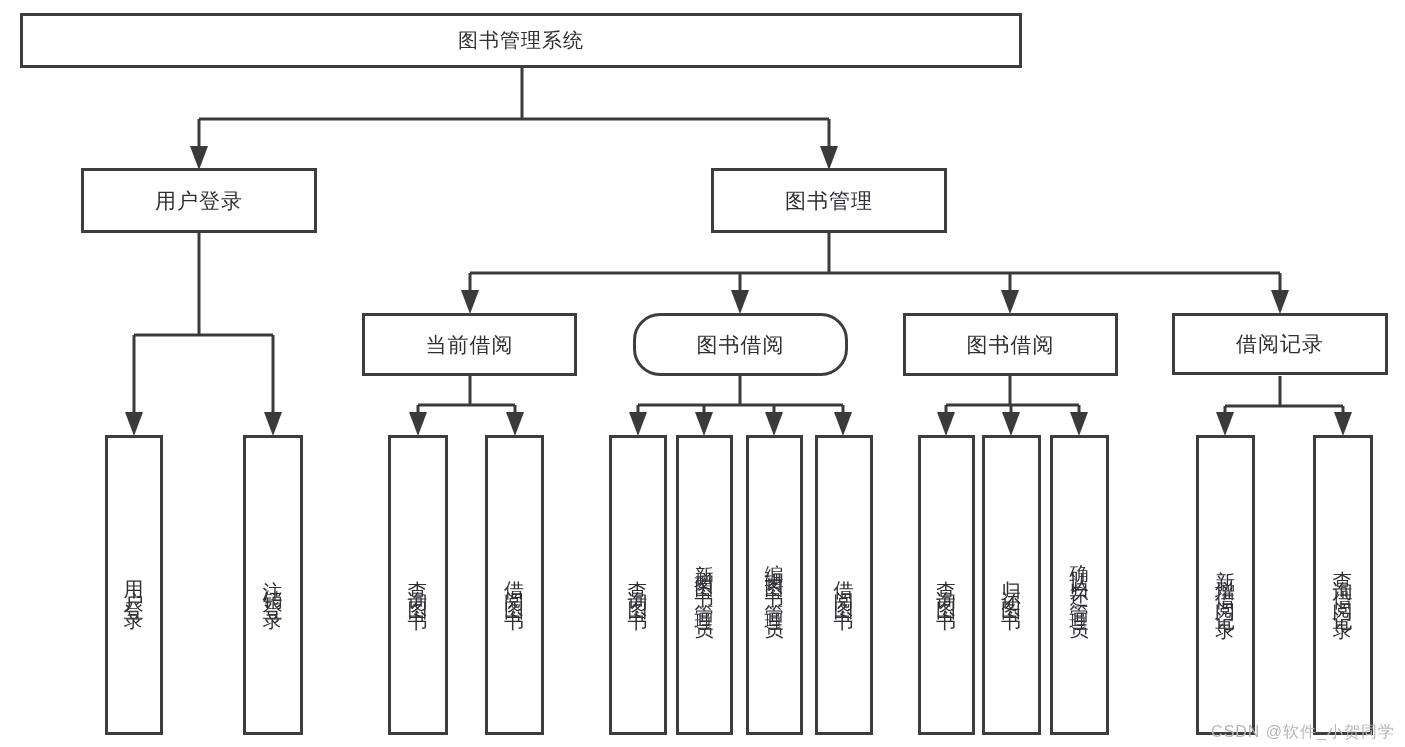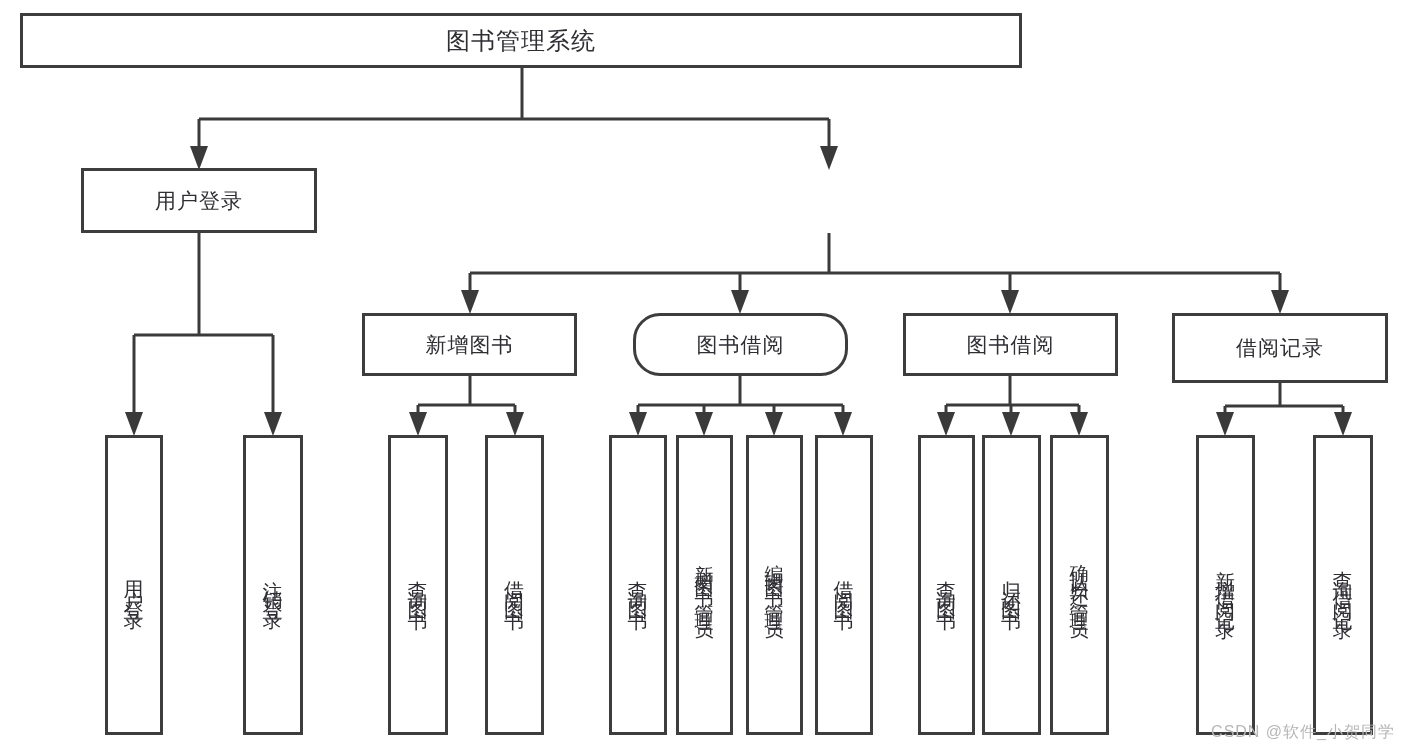--- a/index.html
+++ b/index.html
@@ -25,21 +25,21 @@
     align-items: center;
     justify-content: center;
     text-align: center;
   }
   .h-node {
     font-size: 21px;
     letter-spacing: 1px;
     white-space: nowrap;
   }
   .root-node {
-    font-size: 24px;
+    font-size: 20px;
   }
   .leaf {
     writing-mode: vertical-rl;
     text-orientation: mixed;
     font-size: 20px;
     line-height: 1;
   }
   .v4 { letter-spacing: 10px; }
   .v6 { letter-spacing: 10px; }
   .v9 { letter-spacing: 8px; font-size: 19px; }
@@ -131,25 +131,26 @@
     <path d="M1225 406 H1343"></path>
     <path d="M1225 406 V414"></path>
     <polygon points="1216,412 1234,412 1225,436"></polygon>
     <path d="M1343 406 V414"></path>
     <polygon points="1334,412 1352,412 1343,436"></polygon>
   </svg>
 
   <div class="node h-node root-node" style="left:20px; top:13px; width:1002px; height:55px;">图书管理系统</div>
 
   <div class="node h-node" style="left:81px; top:168px; width:236px; height:65px;">用户登录</div>
+  <div class="node h-node" style="left:711px; top:168px; width:236px; height:65px;">图书管理</div>
 
-  <div class="node h-node" style="left:362px; top:313px; width:215px; height:63px;">新增图书</div>
+  <div class="node h-node" style="left:362px; top:313px; width:215px; height:63px;">当前借阅</div>
   <div class="node h-node" style="left:633px; top:313px; width:215px; height:63px;border-radius:27px;">图书借阅</div>
   <div class="node h-node" style="left:903px; top:313px; width:215px; height:63px;">图书借阅</div>
-  <div class="node h-node" style="left:1172px; top:313px; width:216px; height:70px;font-family:Liberation Mono, monospace;">借阅记录</div>
+  <div class="node h-node" style="left:1172px; top:313px; width:216px; height:62px;font-family:Liberation Mono, monospace;">借阅记录</div>
 
   <div class="node leaf v4" style="left:105px; top:435px; width:58px; height:300px;">用户登录</div>
   <div class="node leaf v4" style="left:243px; top:435px; width:60px; height:300px;">注销登录</div>
 
   <div class="node leaf v4" style="left:388px; top:435px; width:60px; height:300px;">查询图书</div>
   <div class="node leaf v4" style="left:485px; top:435px; width:59px; height:300px;">借阅图书</div>
 
   <div class="node leaf v4" style="left:609px; top:435px; width:58px; height:300px;">查询图书</div>
   <div class="node leaf v9" style="left:676px; top:435px; width:57px; height:300px;">新增图书（管理员）</div>
   <div class="node leaf v9" style="left:746px; top:435px; width:57px; height:300px;">编辑图书（管理员）</div>

